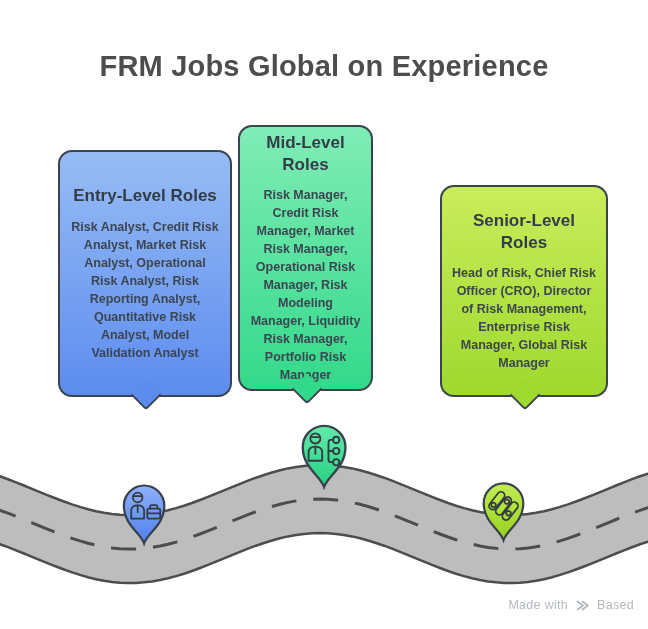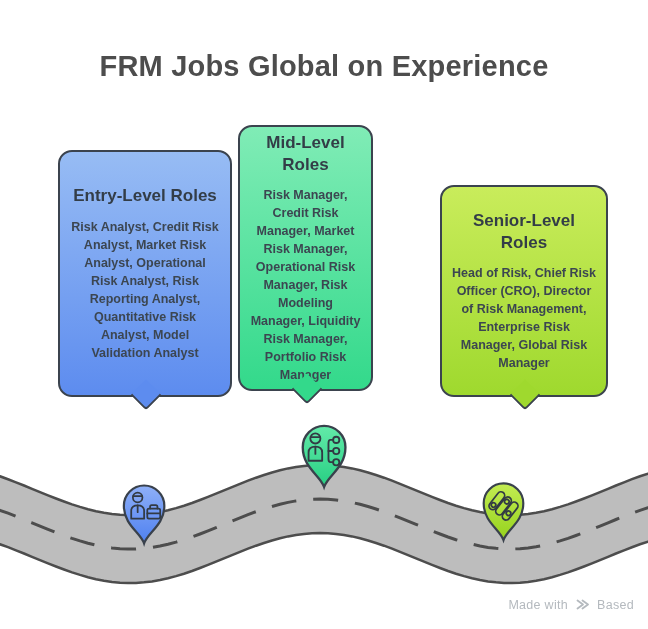--- a/index.html
+++ b/index.html
@@ -27,21 +27,21 @@
     position:absolute;width:20px;height:20px;left:50%;bottom:-11px;margin-left:-10px;
     transform:rotate(45deg);
     border-right:2.5px solid #3b434e;border-bottom:2.5px solid #3b434e;
     border-bottom-right-radius:4px;
   }
   .tail-entry{background:#5d8cef;}
   .tail-mid{background:#33d98b;}
   .tail-senior{background:#9fd92e;}
   .watermark{
     position:absolute;right:14px;top:598px;z-index:3;
-    display:flex;align-items:flex-start;gap:8px;
+    display:flex;align-items:center;gap:8px;
     color:#b4b9be;font-size:12.5px;letter-spacing:.3px;
   }
   .watermark svg{display:block;}
 </style>
 </head>
 <body>
 
 <div class="canvas">
 
   <h1 class="title">FRM Jobs Global on Experience</h1>

